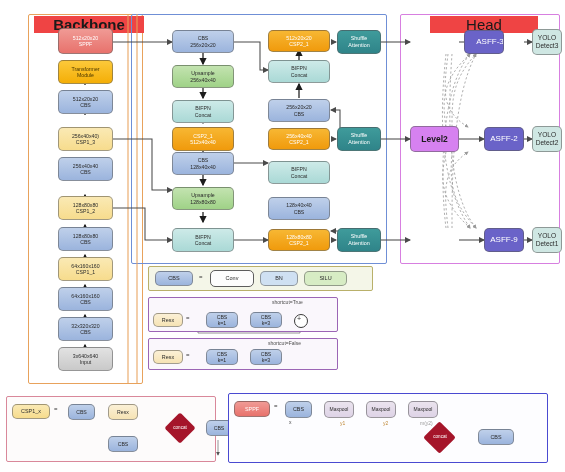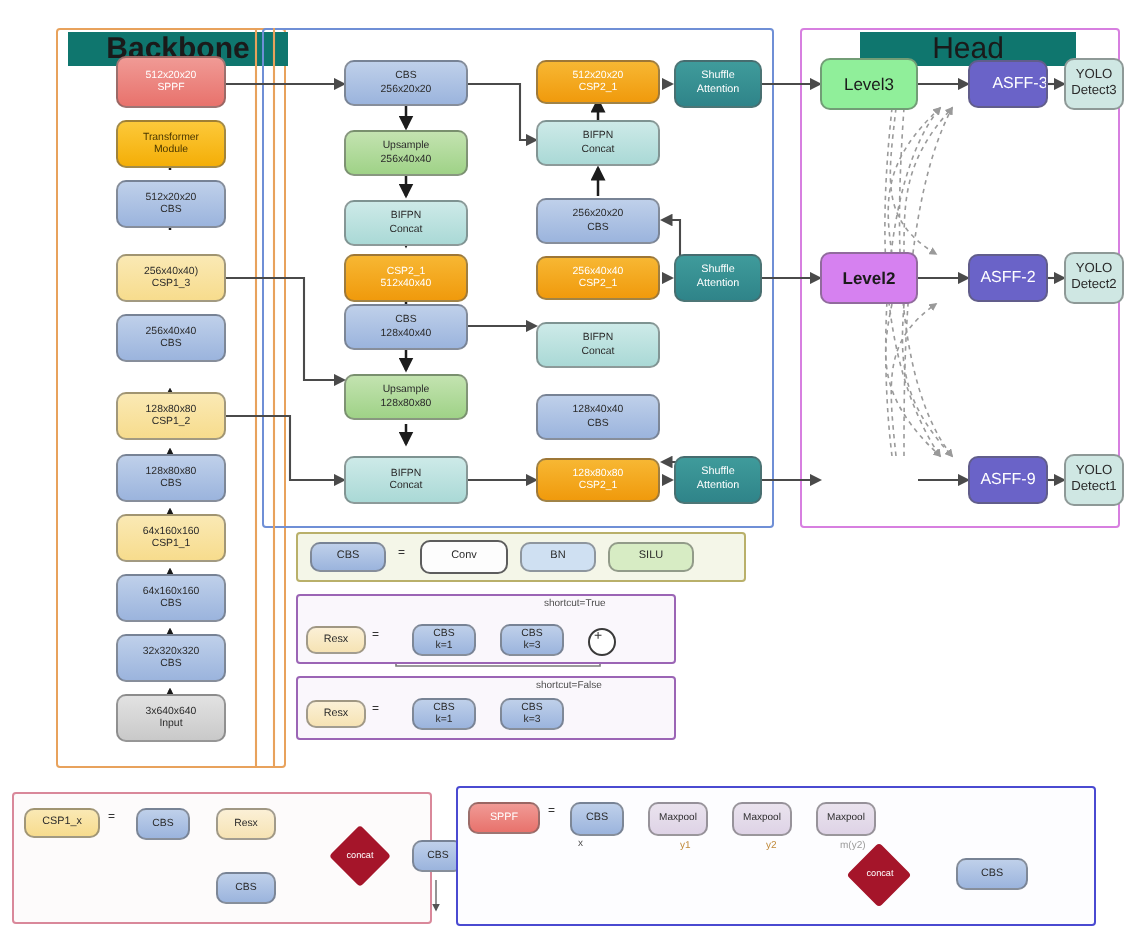--- a/index.html
+++ b/index.html
@@ -2,21 +2,21 @@
 <html><head>
 <meta charset="utf-8">
 <style>
   html,body{margin:0;padding:0;background:#ffffff;}
   body{width:565px;height:472px;position:relative;overflow:hidden;
        font-family:"Liberation Sans",sans-serif;}
   #root{position:absolute;left:0;top:0;width:565px;height:472px;}
 
   .frame{position:absolute;box-sizing:border-box;border-radius:2px;}
   .frame-title{position:absolute;font-size:15px;color:#1a1a1a;text-align:center;
-               background:#0f766e;padding:0 4px;white-space:nowrap;}
+               background:#ef4444;padding:0 4px;white-space:nowrap;}
 
   .node{position:absolute;box-sizing:border-box;border-radius:5px;
         display:flex;flex-direction:column;align-items:center;justify-content:center;
         font-size:5.2px;line-height:1.22;text-align:center;color:#2b2b2b;
         border:0.6px solid rgba(90,90,90,.55);overflow:hidden;}
   .node span{display:block;white-space:nowrap;}
 
   
   .c-cbs{background:linear-gradient(180deg,#bfd0ea,#9bb4dd);}
   .c-csp1{background:linear-gradient(180deg,#fae9b4,#f7dc8d);}
@@ -298,24 +298,21 @@
   </div>
   <div class="node c-sa" style="left:337px;top:127px;width:44px;height:24px;">
     <span>Shuffle</span>
     <span>Attention</span>
   </div>
   <div class="node c-sa" style="left:337px;top:228px;width:44px;height:24px;">
     <span>Shuffle</span>
     <span>Attention</span>
   </div>
 
-  <div class="node c-lvl3 lvl" style="left:410px;top:29px;width:49px;height:26px;">
-    <span>Level3</span>
-  </div>
-  <div class="node c-asff asff" style="left:484px;top:30px;width:40px;height:24px;padding-left:12px;">
+  <div class="node c-asff asff" style="left:464px;top:30px;width:40px;height:24px;padding-left:12px;">
     <span>ASFF-3</span>
   </div>
   <div class="node c-yolo yolo" style="left:532px;top:29px;width:30px;height:26px;">
     <span>YOLO</span>
     <span>Detect3</span>
   </div>
 
   <div class="node c-lvl2 lvl" style="left:410px;top:126px;width:49px;height:26px;">
     <span>Level2</span>
   </div>

